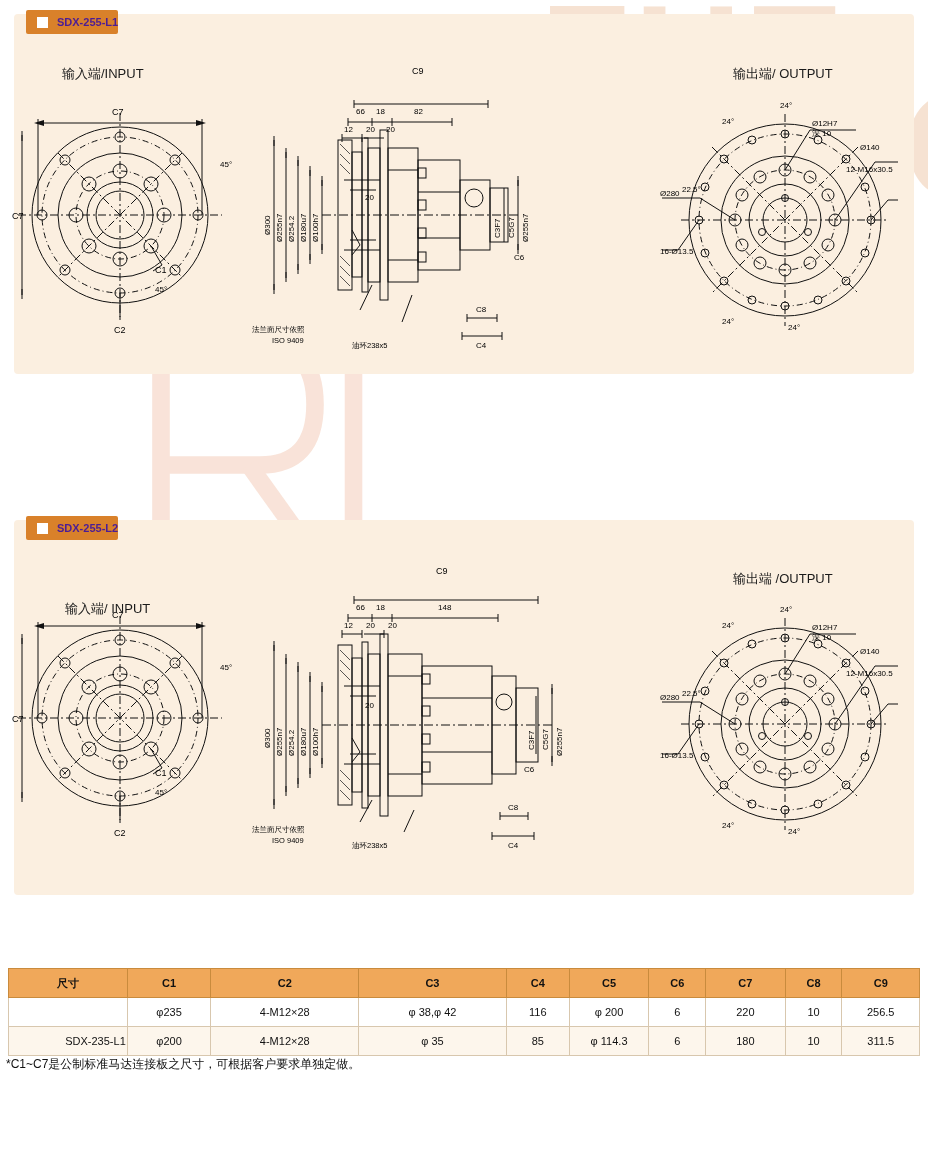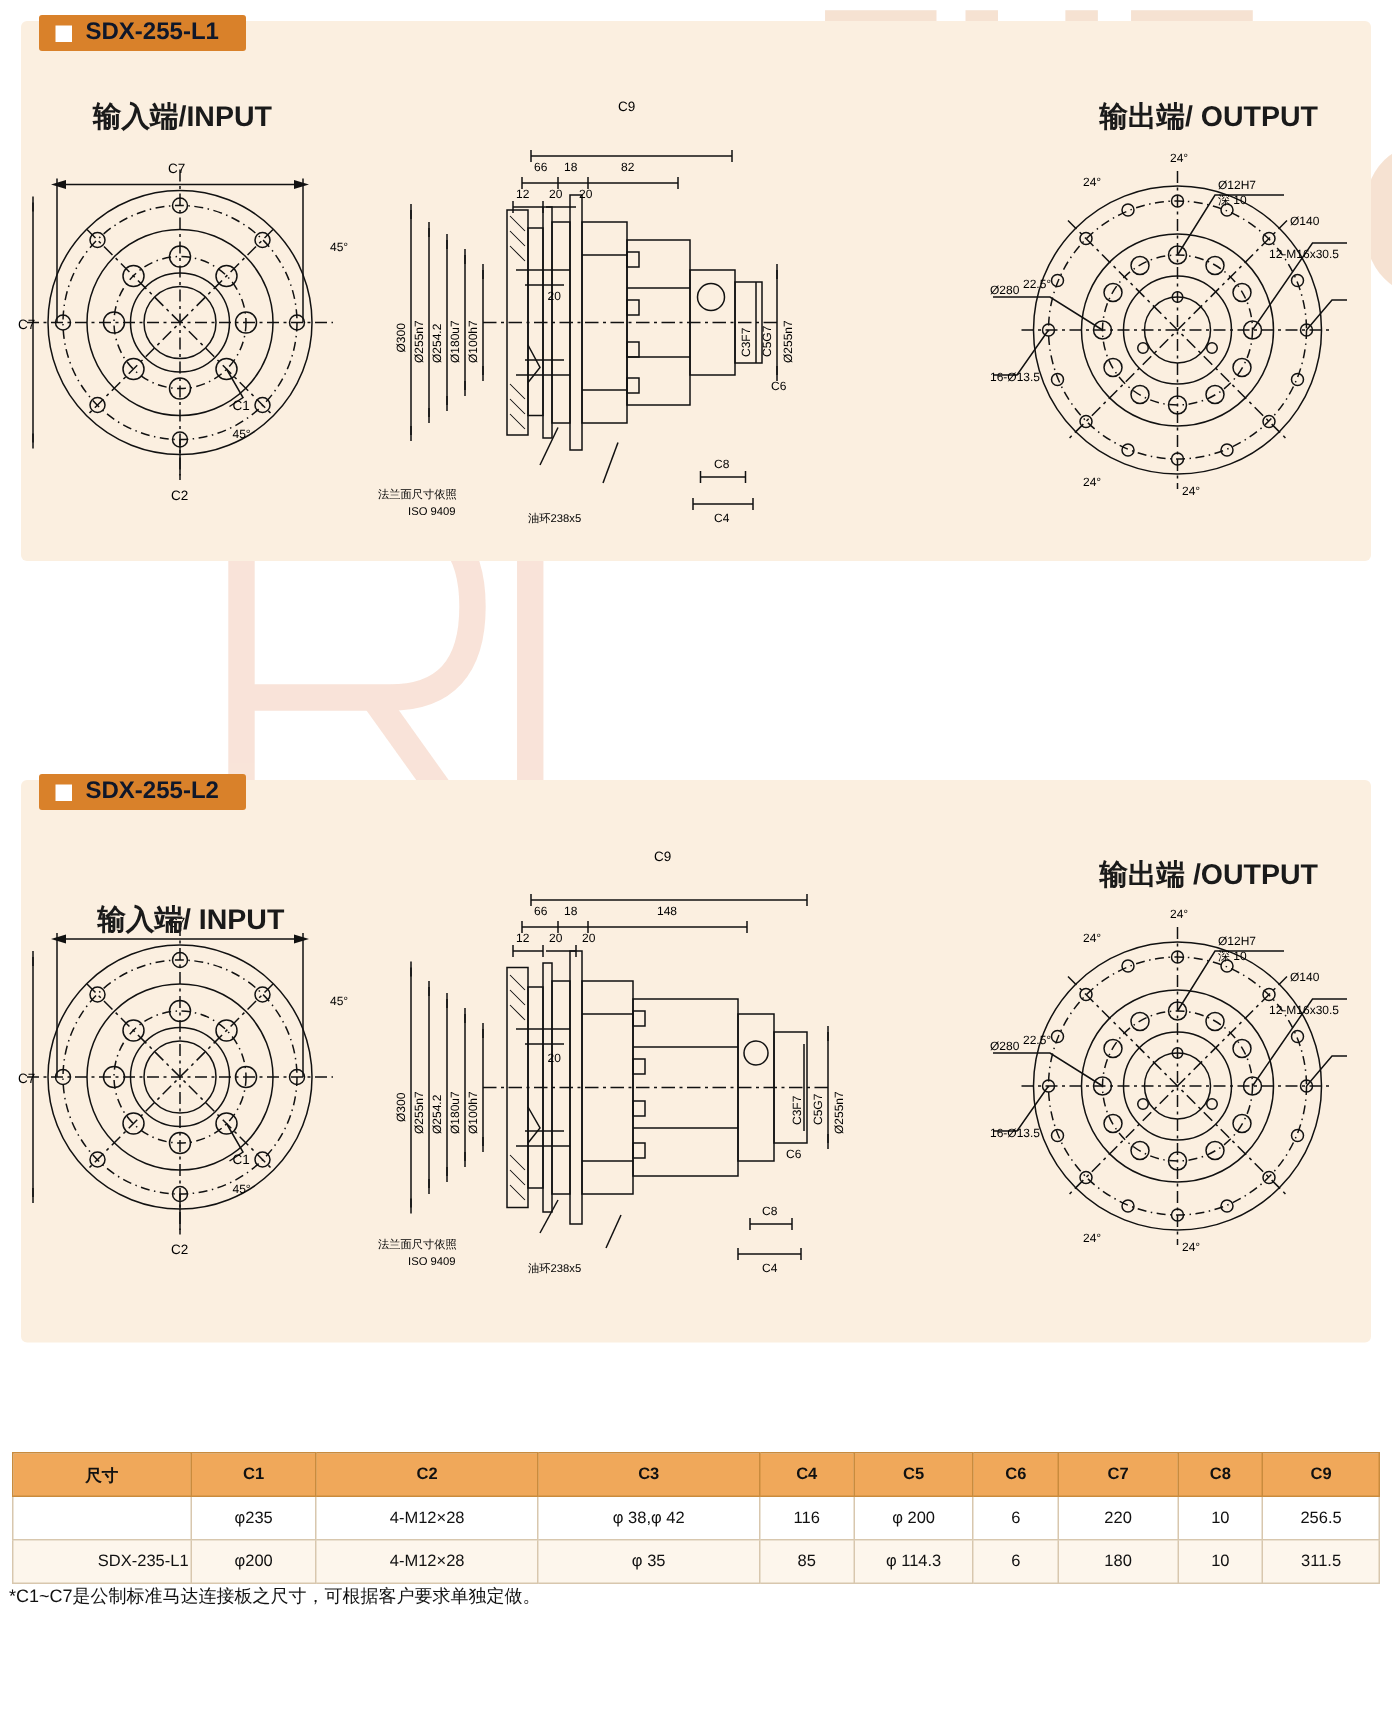--- a/index.html
+++ b/index.html
@@ -10,27 +10,27 @@
   .wm-text{position:absolute;font-family:"Liberation Sans",sans-serif;font-weight:bold;color:#f3d9c4;opacity:.75;}
   .wm-zhe{top:-28px;left:540px;font-size:150px;letter-spacing:2px;}
   .wm-yang{top:60px;left:600px;font-size:150px;}
   .wm-logo{position:absolute;left:95px;top:300px;width:330px;height:330px;opacity:.55;}
 
   
   .panel{position:absolute;background:#fbefe0;border-radius:4px;z-index:1;}
   #panel1{left:14px;top:14px;width:900px;height:360px;}
   #panel2{left:14px;top:520px;width:900px;height:375px;}
 
-  .tag{position:absolute;z-index:3;height:24px;background:#d9812a;color:#0f172a;font-size:16px;font-weight:bold;
-       display:flex;align-items:center;border-radius:2px;padding-right:18px;}
+  .tag{position:absolute;z-index:3;height:24px;background:#d9812a;color:#4c1d95;font-size:11px;font-weight:bold;
+       display:flex;align-items:center;border-radius:2px;}
   .tag .sq{width:11px;height:11px;background:#fff;margin:0 9px 0 11px;display:block;}
   #tag1{left:26px;top:10px;}
   #tag2{left:26px;top:516px;}
 
-  .ttl{position:absolute;z-index:3;font-size:19px;color:#1a1a1a;font-weight:bold;}
+  .ttl{position:absolute;z-index:3;font-size:13px;color:#1a1a1a;font-weight:normal;}
 
   
   .draw{position:absolute;z-index:2;}
 
   
   table.dim{position:absolute;left:8px;top:968px;width:912px;border-collapse:collapse;z-index:2;font-size:11px;}
   table.dim th{background:#f0a85a;color:#111;font-weight:bold;height:26px;border:1px solid #c98b3d;}
   table.dim td{height:26px;border:1px solid #d8c7ae;text-align:center;color:#111;background:#fff;}
   table.dim tr.alt td{background:#fdf6ec;}
   table.dim td.lbl{text-align:right;padding-left:6px;}

